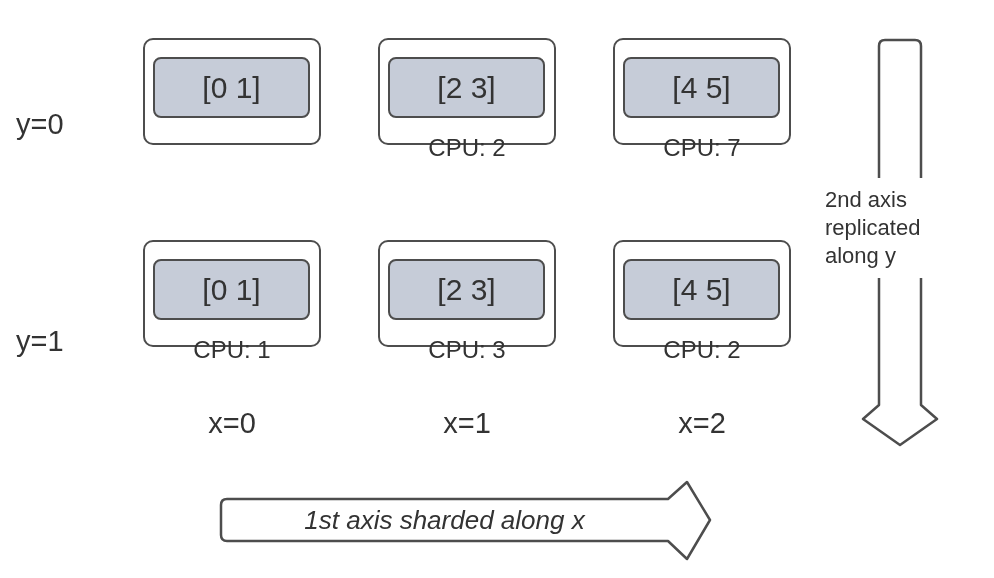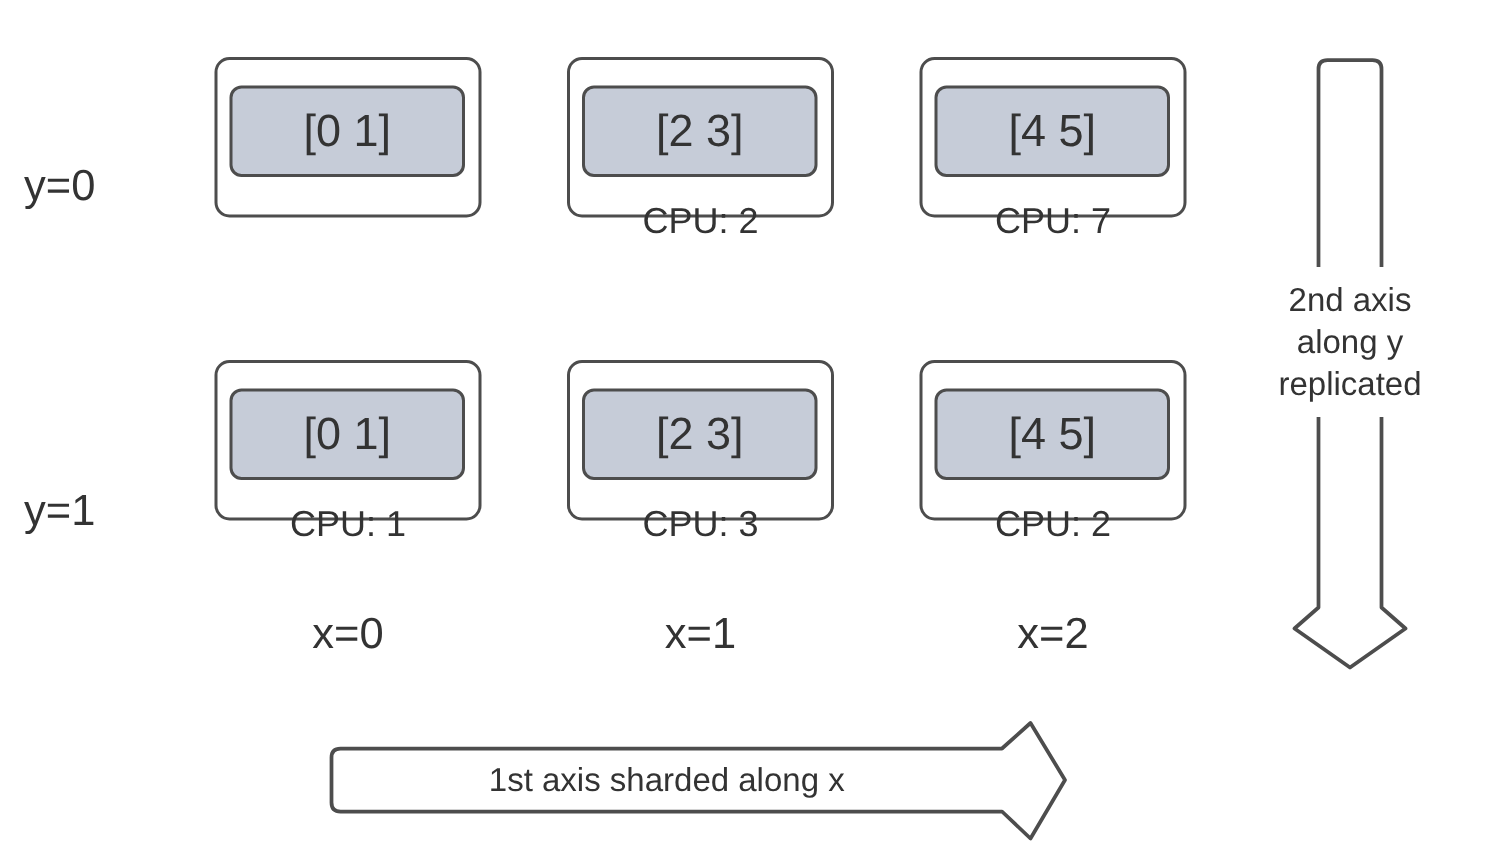--- a/index.html
+++ b/index.html
@@ -83,31 +83,32 @@
     font-size: 29px;
     line-height: 34px;
     z-index: 2;
   }
   .x-arrow-label {
     position: absolute;
     left: 221px;
     width: 447px;
     top: 505px;
     text-align: center;
-    font-size: 22px;
+    font-size: 26px;
     line-height: 30px;
     z-index: 3;
+    font-style: italic;
   }
   .y-arrow-label {
     position: absolute;
     left: 825px;
     width: 150px;
     top: 178px;
     padding: 8px 0;
-    text-align: center;
+    text-align: left;
     font-size: 22px;
     line-height: 28px;
     background: var(--background);
     z-index: 3;
   }
 </style>
 </head>
 <body>
 
 <div class="canvas">
@@ -145,17 +146,17 @@
   </div>
 
   <div class="col-label c0">x=0</div>
   <div class="col-label c1">x=1</div>
   <div class="col-label c2">x=2</div>
 
   <div class="x-arrow-label">1st axis sharded along x</div>
 
   <div class="y-arrow-label">
     <div>2nd axis</div>
+    <div>replicated</div>
     <div>along y</div>
-    <div>replicated</div>
   </div>
 
 </div>
 
 </body></html>

